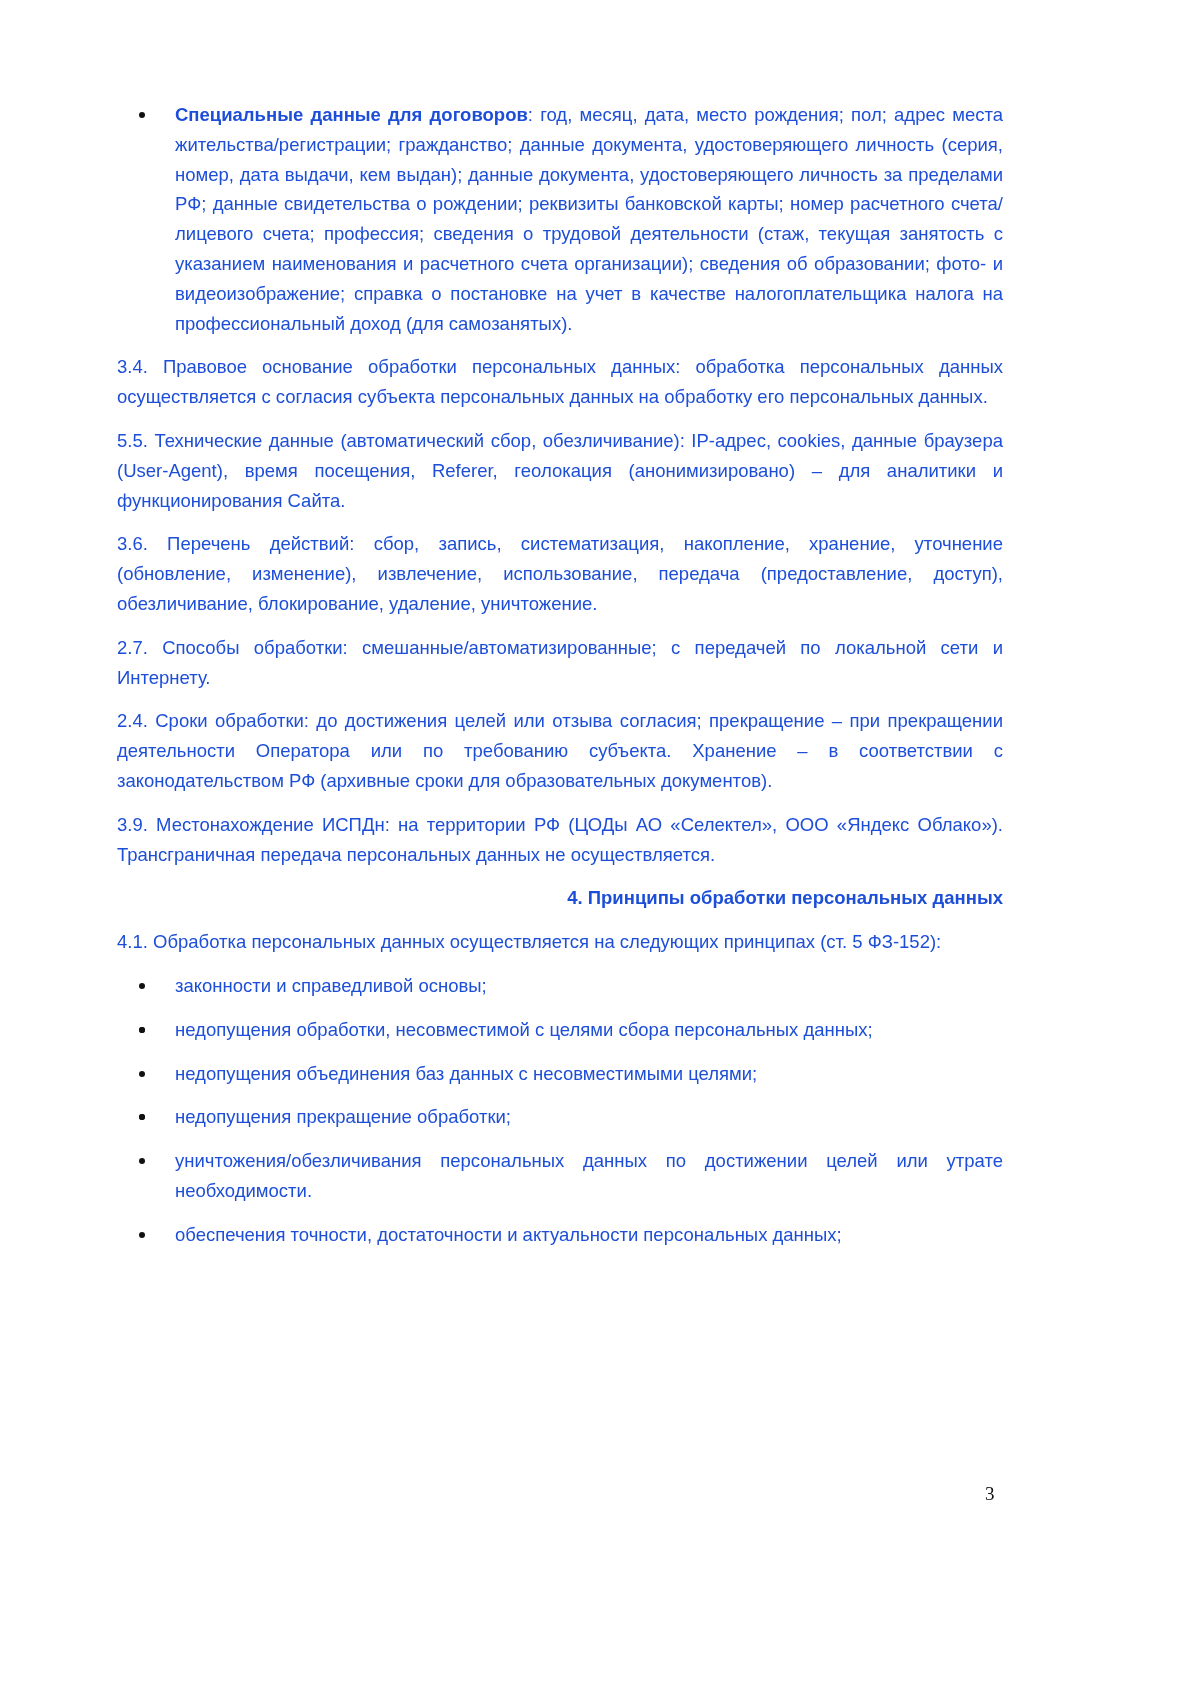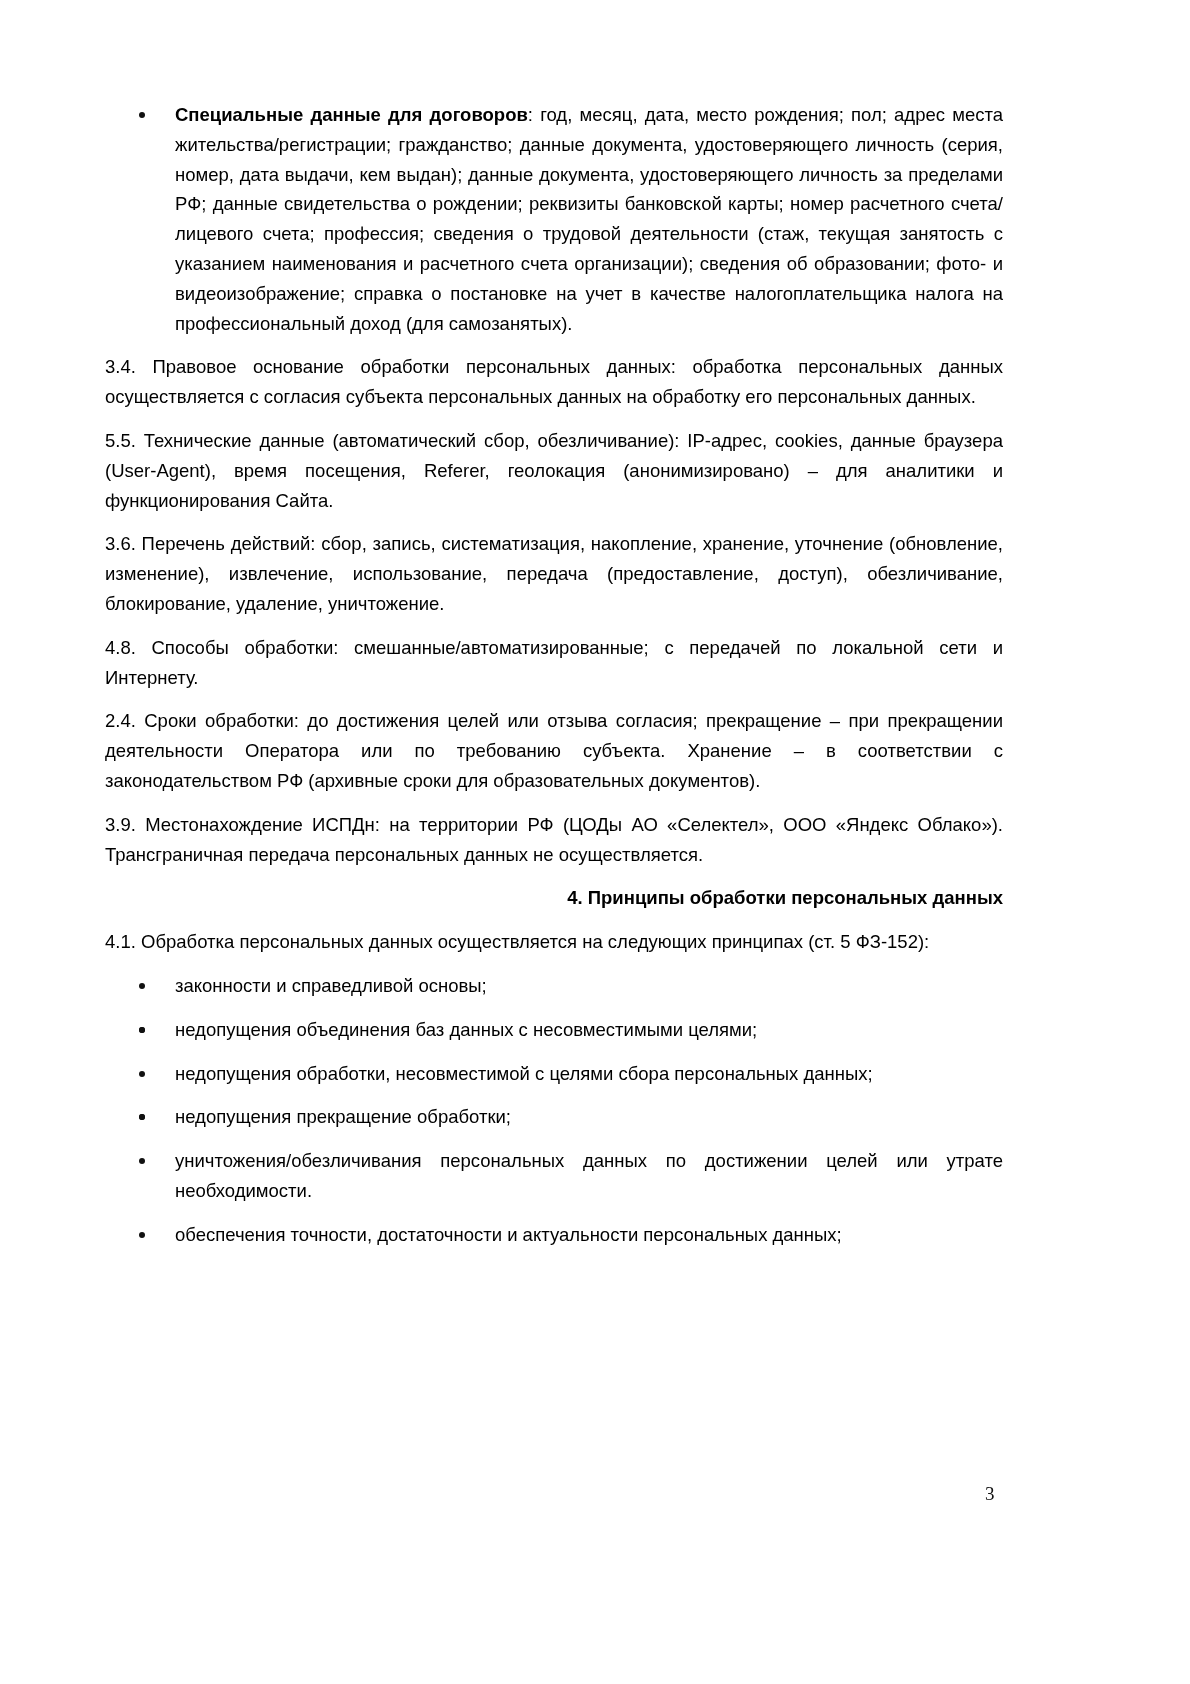--- a/index.html
+++ b/index.html
@@ -1,22 +1,22 @@
 <!DOCTYPE html>
 <html><head>
 <meta charset="utf-8">
 <style>
   html, body { margin: 0; padding: 0; background: #ffffff; }
   body { width: 1190px; height: 1684px; position: relative; overflow: hidden; }
   .page {
     position: absolute; left: 105px; top: 100px; width: 898px;
     font-family: "Liberation Sans", sans-serif;
-    font-size: 18.5px; line-height: 29.8px; color: #000000;
+    font-size: 18.5px; line-height: 29.8px; color: #1d4ed8;
   }
-  .para { margin: 0 0 14px 0; text-align: justify; text-align-last: left; }
+  .para { margin: 0 0 14px 12px; text-align: justify; text-align-last: left; }
   .bullet-list { list-style: none; margin: 0 0 14px 0; padding: 0; }
   .bullet-item {
     position: relative; padding-left: 70px; margin: 0 0 14px 0;
     text-align: justify; text-align-last: left;
   }
   .bullet-item.first { margin-top: 0; }
   .bullet-dot {
     position: absolute; left: 34px; top: 12px; width: 6px; height: 6px;
     background: #111111; border-radius: 50%;
   }
@@ -37,32 +37,32 @@
   <ul class="bullet-list">
     <li class="bullet-item first">
       <span class="bullet-dot"></span>
       <span class="bold">Специальные данные для договоров</span><span>: год, месяц, дата, место рождения; пол; адрес места жительства/регистрации; гражданство; данные документа, удостоверяющего личность (серия, номер, дата выдачи, кем выдан); данные документа, удостоверяющего личность за пределами РФ; данные свидетельства о рождении; реквизиты банковской карты; номер расчетного счета/лицевого счета; профессия; сведения о трудовой деятельности (стаж, текущая занятость с указанием наименования и расчетного счета организации); сведения об образовании; фото- и видеоизображение; справка о постановке на учет в качестве налогоплательщика налога на профессиональный доход (для самозанятых).</span>
     </li>
   </ul>
 
   <p class="para">3.4. Правовое основание обработки персональных данных: обработка персональных данных осуществляется с согласия субъекта персональных данных на обработку его персональных данных.</p>
   <p class="para">5.5. Технические данные (автоматический сбор, обезличивание): IP-адрес, cookies, данные браузера (User-Agent), время посещения, Referer, геолокация (анонимизировано) – для аналитики и функционирования Сайта.</p>
   <p class="para">3.6. Перечень действий: сбор, запись, систематизация, накопление, хранение, уточнение (обновление, изменение), извлечение, использование, передача (предоставление, доступ), обезличивание, блокирование, удаление, уничтожение.</p>
-  <p class="para">4.8. Способы обработки: смешанные/автоматизированные; с передачей по локальной сети и Интернету.</p>
+  <p class="para">2.7. Способы обработки: смешанные/автоматизированные; с передачей по локальной сети и Интернету.</p>
   <p class="para">2.4. Сроки обработки: до достижения целей или отзыва согласия; прекращение – при прекращении деятельности Оператора или по требованию субъекта. Хранение – в соответствии с законодательством РФ (архивные сроки для образовательных документов).</p>
   <p class="para">3.9. Местонахождение ИСПДн: на территории РФ (ЦОДы АО «Селектел», ООО «Яндекс Облако»). Трансграничная передача персональных данных не осуществляется.</p>
 
   <p class="heading">4. Принципы обработки персональных данных</p>
   <p class="para">4.1. Обработка персональных данных осуществляется на следующих принципах (ст. 5 ФЗ-152):</p>
 
   <ul class="bullet-list">
     <li class="bullet-item"><span class="bullet-dot"></span><span>законности и справедливой основы;</span></li>
     <li class="bullet-item"><span class="bullet-dot"></span></li>
+    <li class="bullet-item"><span class="bullet-dot"></span><span>недопущения обработки, несовместимой с целями сбора персональных данных;</span></li>
     <li class="bullet-item"><span class="bullet-dot"></span><span>недопущения объединения баз данных с несовместимыми целями;</span></li>
-    <li class="bullet-item"><span class="bullet-dot"></span><span>недопущения обработки, несовместимой с целями сбора персональных данных;</span></li>
     <li class="bullet-item"><span class="bullet-dot"></span></li>
     <li class="bullet-item"><span class="bullet-dot"></span><span>недопущения прекращение обработки;</span></li>
     <li class="bullet-item"><span class="bullet-dot"></span><span>уничтожения/обезличивания персональных данных по достижении целей или утрате необходимости.</span></li>
     <li class="bullet-item"><span class="bullet-dot"></span><span>обеспечения точности, достаточности и актуальности персональных данных;</span></li>
   </ul>
 </div>
 
 <div class="page-number">3</div>
 
 </body></html>

